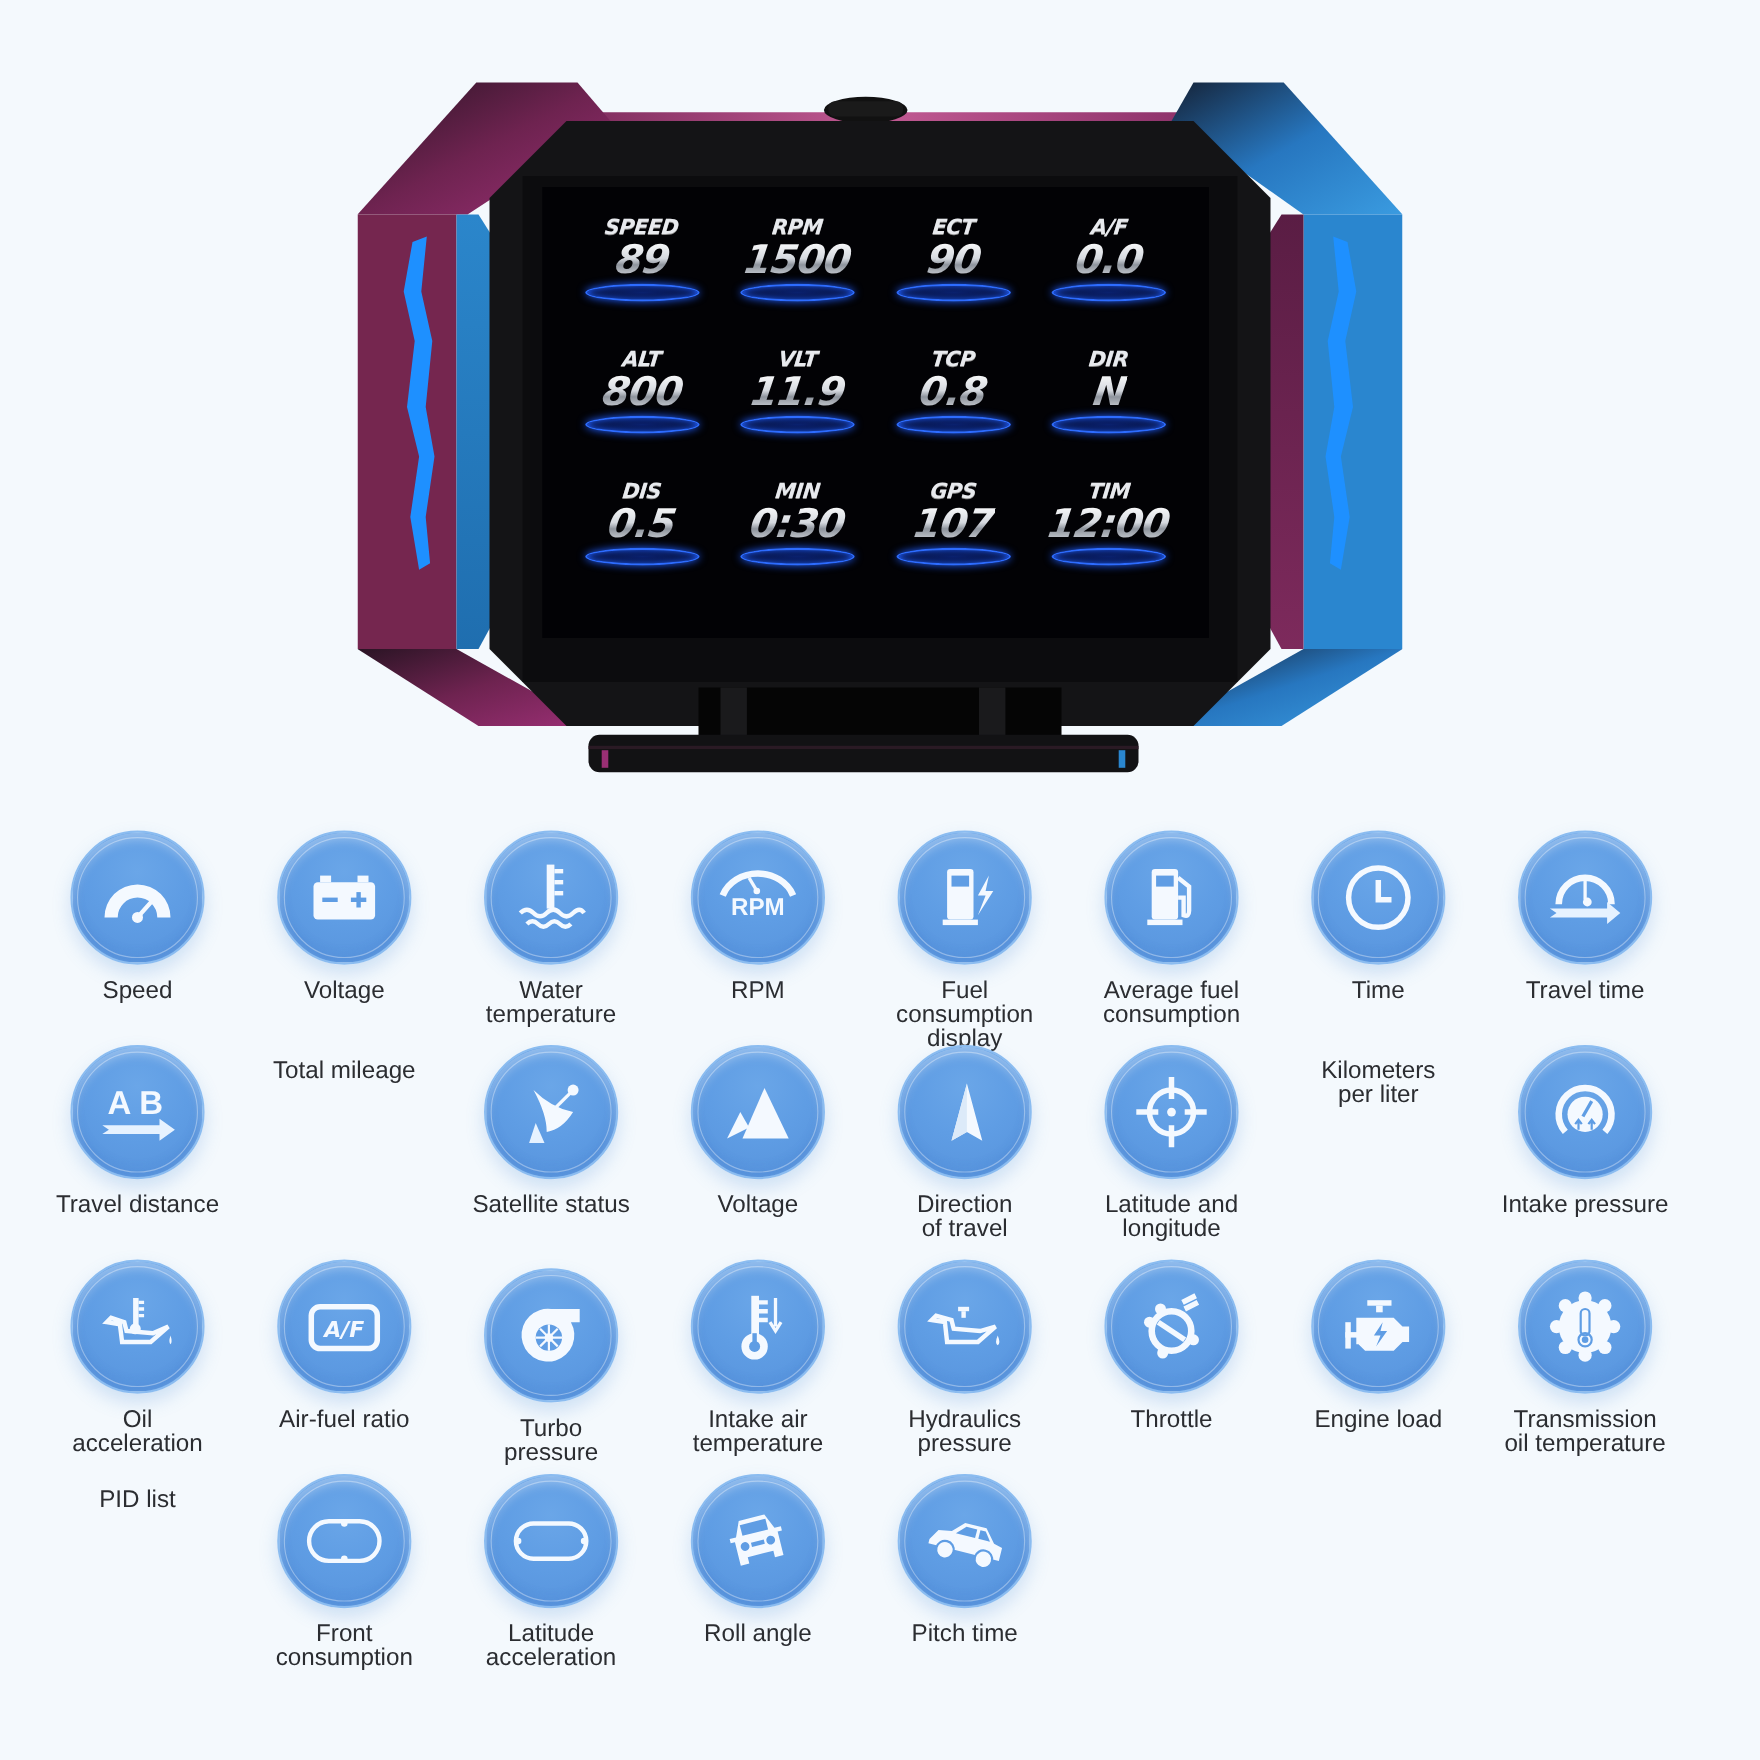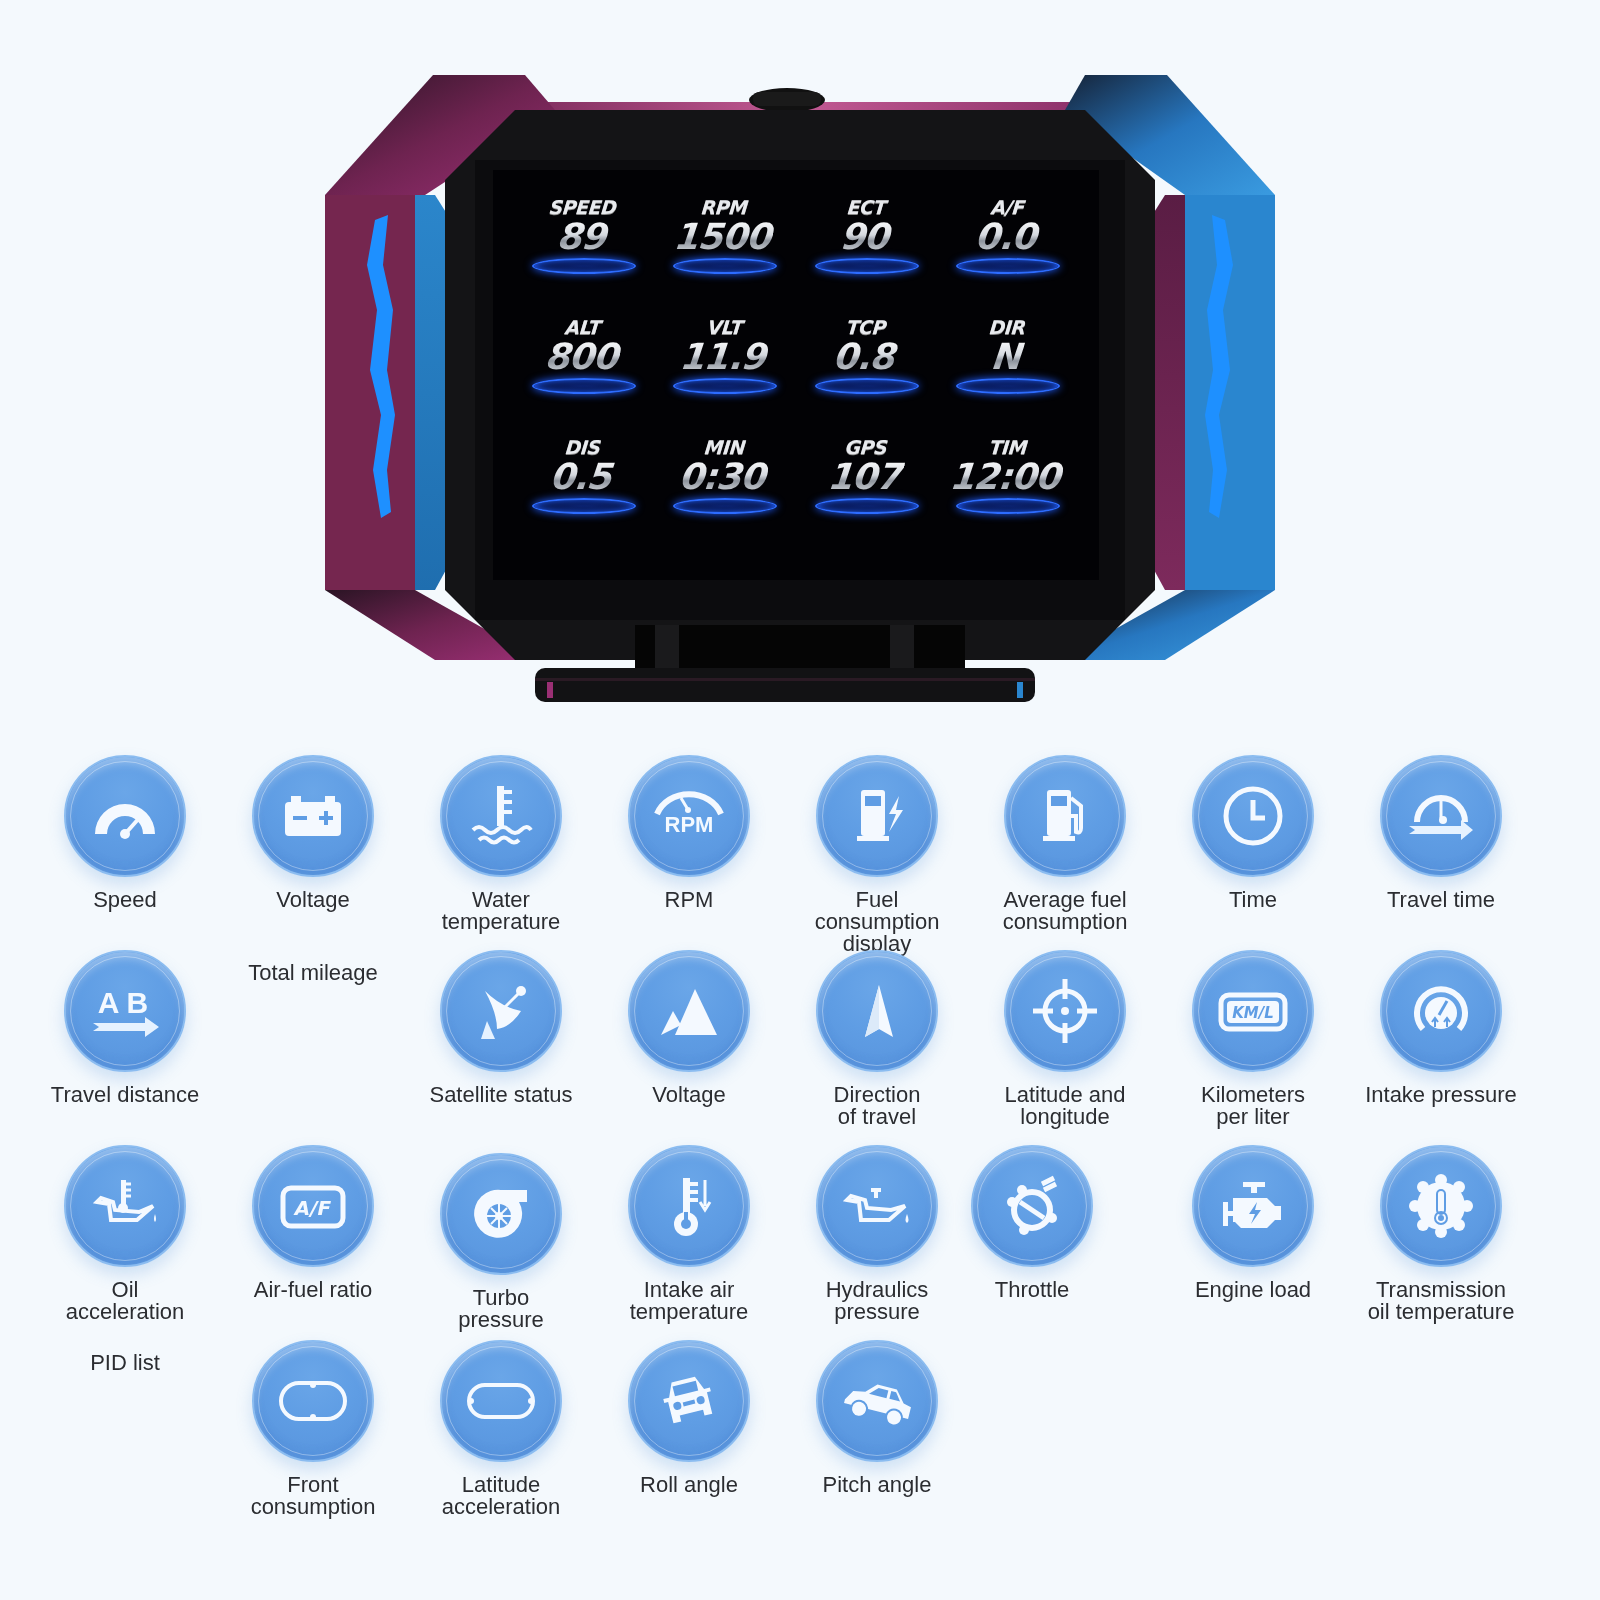--- a/index.html
+++ b/index.html
@@ -362,27 +362,20 @@
       <svg viewBox="0 0 88 88">
           <circle cx="44" cy="44" r="20" stroke="#f4f9ff" stroke-width="5" fill="none"></circle>
           <path d="M44 12 L44 32 M44 56 L44 76 M12 44 L32 44 M56 44 L76 44" stroke="#f4f9ff" stroke-width="5"></path>
           <circle cx="44" cy="44" r="4" fill="#f4f9ff"></circle>
         </svg>
     </div>
     <span class="f-label">Latitude and
 longitude</span>
   </div>
   <div class="feature" style="left:1158px;top:195px">
-    <div class="badge">
-      <svg viewBox="0 0 88 88">
-          <rect x="12" y="28" width="64" height="34" rx="8" stroke="#f4f9ff" stroke-width="5" fill="none"></rect>
-          <rect x="18" y="34" width="52" height="22" rx="4" fill="#f4f9ff"></rect>
-          <text x="44" y="51" text-anchor="middle" font-family="DejaVu Sans, sans-serif" font-weight="bold" font-style="italic" font-size="15" fill="#5f9de4">KM/L</text>
-        </svg>
-    </div>
     <span class="f-label">Kilometers
 per liter</span>
   </div>
   <div class="feature" style="left:1346px;top:195px">
     <div class="badge">
       <svg viewBox="0 0 88 88">
           <path d="M26 62 A24 24 0 1 1 62 62" stroke="#f4f9ff" stroke-width="6" fill="none"></path>
           <circle cx="44" cy="46" r="16" fill="#f4f9ff"></circle>
           <path d="M42 48 L50 34" stroke="#5f9de4" stroke-width="3"></path>
           <path d="M38 60 L38 52 M50 60 L50 52 M35 55 L38 51 L41 55 M47 55 L50 51 L53 55" stroke="#5f9de4" stroke-width="2" fill="none"></path>
@@ -444,21 +437,21 @@
       <svg viewBox="0 0 88 88">
           <rect x="38" y="26" width="10" height="4" fill="#f4f9ff"></rect>
           <rect x="41" y="30" width="4" height="6" fill="#f4f9ff"></rect>
           <path d="M14 38 L26 40 L28 58 L56 58 L72 44 L58 48 L34 46 L32 38 L18 34 Z" stroke="#f4f9ff" stroke-width="4" fill="none"></path>
           <path d="M74 52 q3 7 0 9 q-3 -2 0 -9" fill="#f4f9ff"></path>
         </svg>
     </div>
     <span class="f-label">Hydraulics
 pressure</span>
   </div>
-  <div class="feature" style="left:937px;top:390px">
+  <div class="feature" style="left:970px;top:390px">
     <div class="badge">
       <svg viewBox="0 0 88 88">
           <circle cx="44" cy="48" r="18" stroke="#f4f9ff" stroke-width="6" fill="none"></circle>
           <path d="M32 40 L56 56" stroke="#f4f9ff" stroke-width="5"></path>
           <circle cx="24" cy="40" r="5" fill="#f4f9ff"></circle>
           <circle cx="64" cy="56" r="5" fill="#f4f9ff"></circle>
           <circle cx="36" cy="68" r="5" fill="#f4f9ff"></circle>
           <circle cx="34" cy="28" r="5" fill="#f4f9ff"></circle>
           <path d="M54 22 L66 16 M56 28 L68 22" stroke="#f4f9ff" stroke-width="5"></path>
         </svg>
@@ -545,15 +538,15 @@
       <svg viewBox="0 0 88 88">
           <g transform="rotate(14 44 46)">
             <path d="M12 50 L18 40 L30 38 L40 28 L60 28 L70 40 L78 42 L78 54 L12 54 Z" fill="#f4f9ff"></path>
             <path d="M42 31 L52 31 L52 39 L34 39 Z" fill="#5f9de4"></path>
             <path d="M55 31 L60 31 L66 39 L55 39 Z" fill="#5f9de4"></path>
             <circle cx="28" cy="56" r="8" fill="#f4f9ff" stroke="#5f9de4" stroke-width="2"></circle>
             <circle cx="64" cy="56" r="8" fill="#f4f9ff" stroke="#5f9de4" stroke-width="2"></circle>
           </g>
         </svg>
     </div>
-    <span class="f-label">Pitch angle</span>
+    <span class="f-label">Pitch time</span>
   </div>
 </div>
 
 </body></html>

